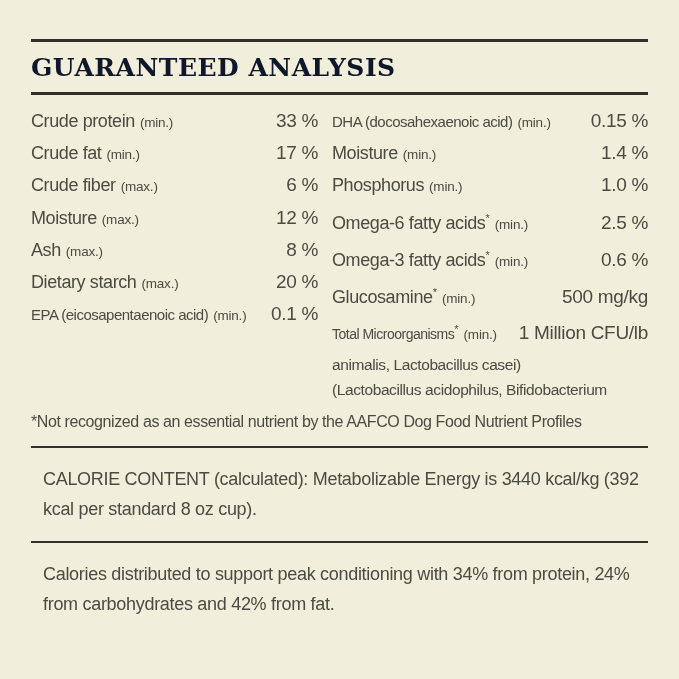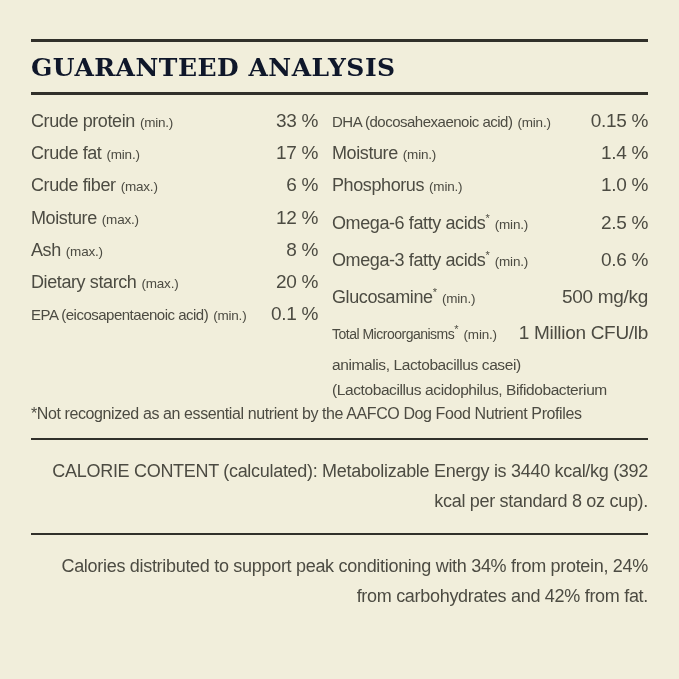--- a/index.html
+++ b/index.html
@@ -41,33 +41,32 @@
   .val { font-size: 19px; margin-left: 17px; letter-spacing: -0.3px; }
   sup.star { font-size: 11px; letter-spacing: 0; }
   .note {
     font-size: 15.5px;
     letter-spacing: -0.4px;
     line-height: 25px;
     white-space: nowrap;
     margin-top: 2px;
   }
   .footnote {
-    margin-top: 0;
+    margin-top: 8px;
     font-size: 16px;
     letter-spacing: -0.4px;
     line-height: 24px;
     white-space: nowrap;
   }
   .rule-mid1 { margin-top: 12px; }
   .para {
     font-size: 18px;
     letter-spacing: -0.3px;
     line-height: 30px;
-    margin: 16px 0 17px 0;
-    text-align: right;
+    margin: 16px 0 17px 12px;
   }
 </style>
 </head>
 <body>
 
 <div class="content">
 
   <div class="rule rule-thick rule-top"></div>
 
   <div class="title">GUARANTEED ANALYSIS</div>

